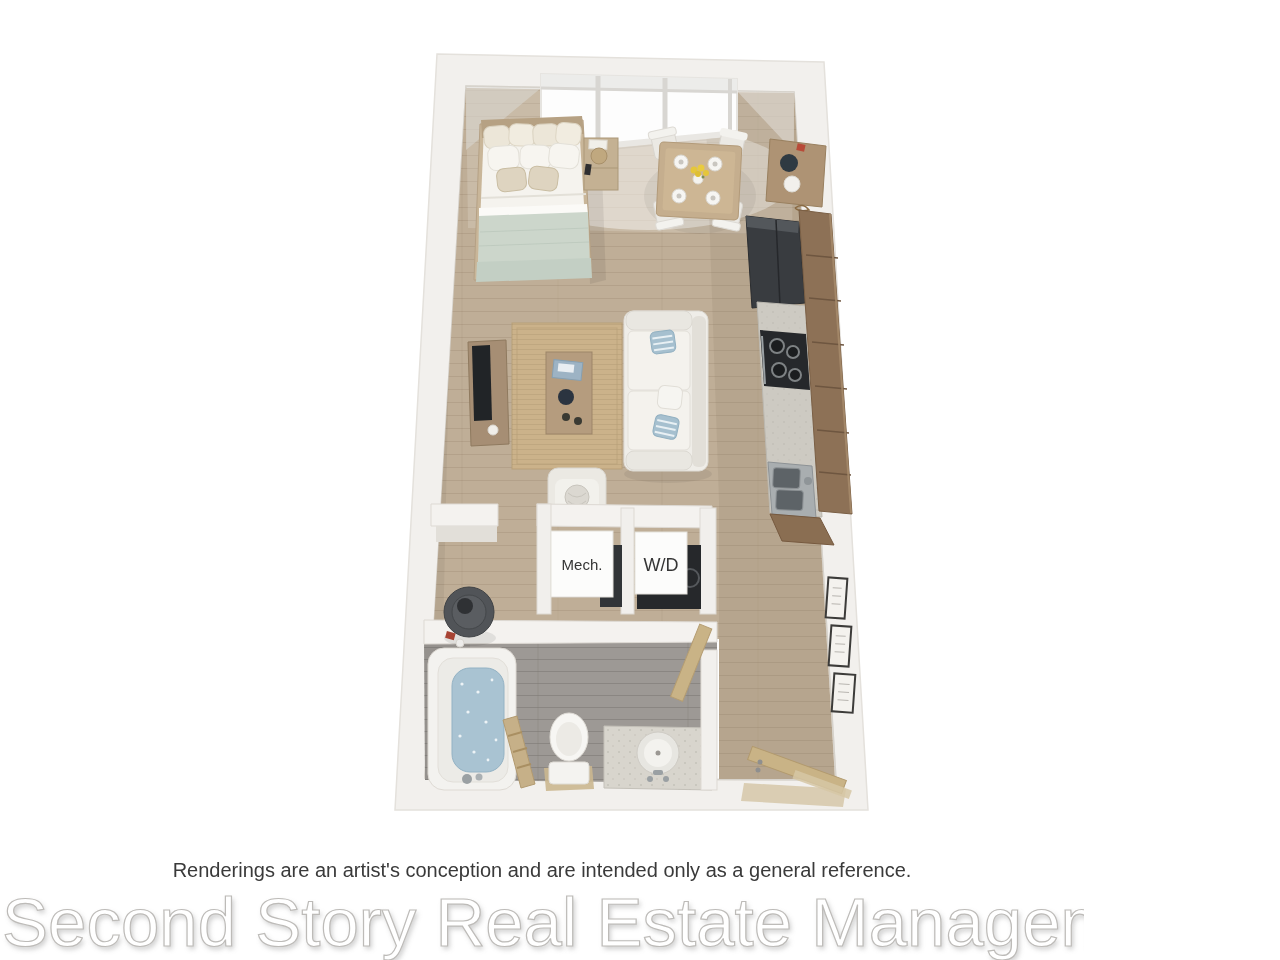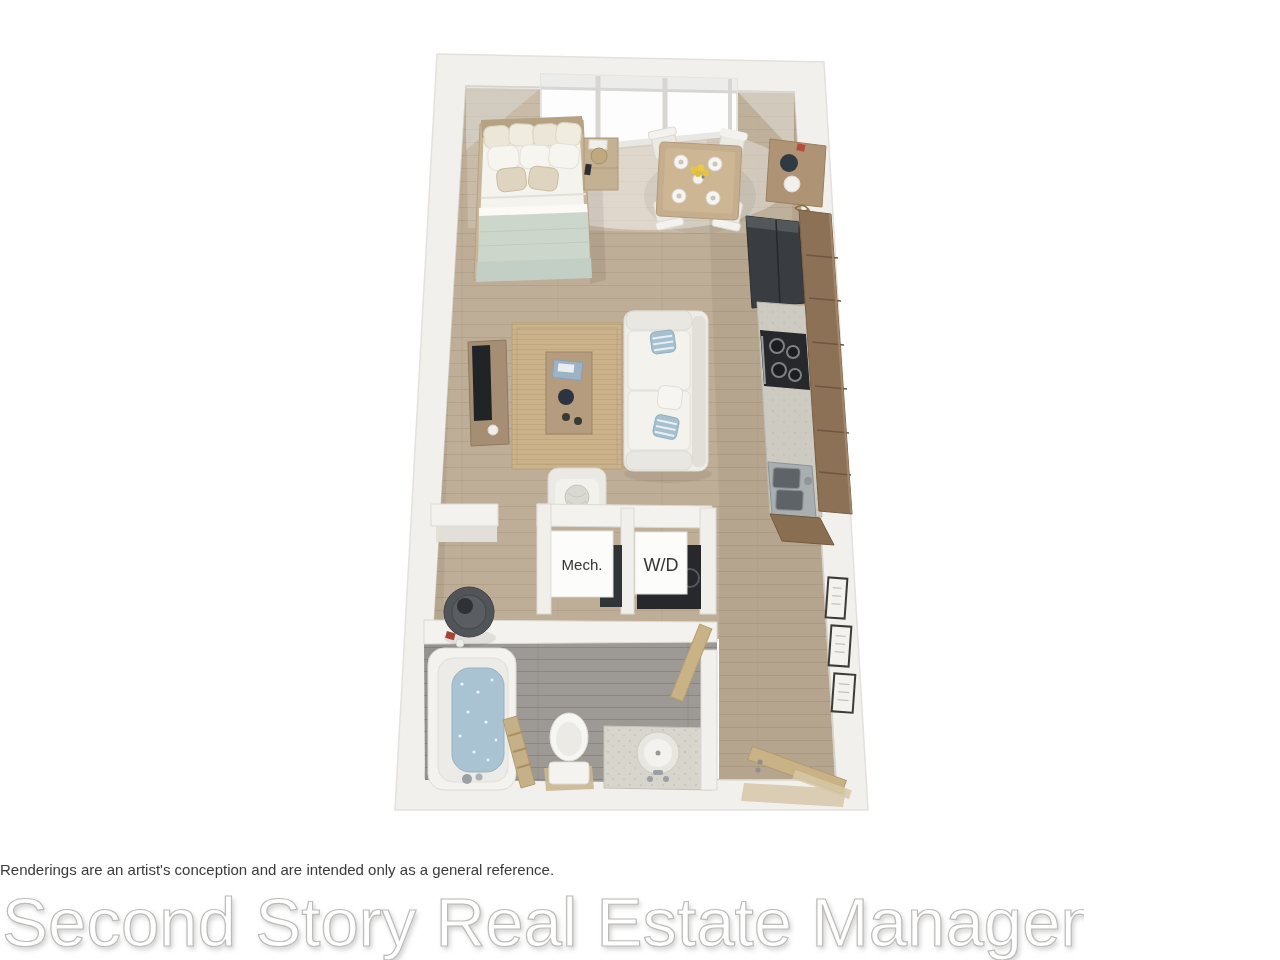--- a/index.html
+++ b/index.html
@@ -3,22 +3,22 @@
 <meta charset="utf-8">
 <style>
   html,body{margin:0;padding:0;background:#ffffff;}
   .canvas{position:relative;width:1084px;height:960px;background:#ffffff;overflow:hidden;
           font-family:"Liberation Sans", sans-serif;}
   .plan-svg{position:absolute;left:0;top:0;z-index:0;}
   .watermark{position:absolute;left:2px;top:888px;z-index:1;white-space:nowrap;
              font-size:69px;font-weight:400;color:#ffffff;line-height:1;
              -webkit-text-stroke:1.2px #bdbbb8;
              text-shadow:2px 3px 5px rgba(110,110,110,.35);}
-  .disclaimer{position:absolute;left:0;right:0;z-index:2;
-              color:#3a3a3a;font-size:15px;line-height:20px;}
+  .disclaimer{position:absolute;left:0;right:0;text-align:center;z-index:2;
+              color:#3a3a3a;font-size:20px;line-height:20px;}
   .disc1{top:860px;}
   .disc2{top:885px;}
   svg text.lbl{font-family:"Liberation Sans", sans-serif;fill:#353535;}
 </style>
 </head>
 <body>
 
 <div class="canvas">
 
 <svg class="plan-svg" width="1280" height="960" viewBox="0 0 1280 960">

